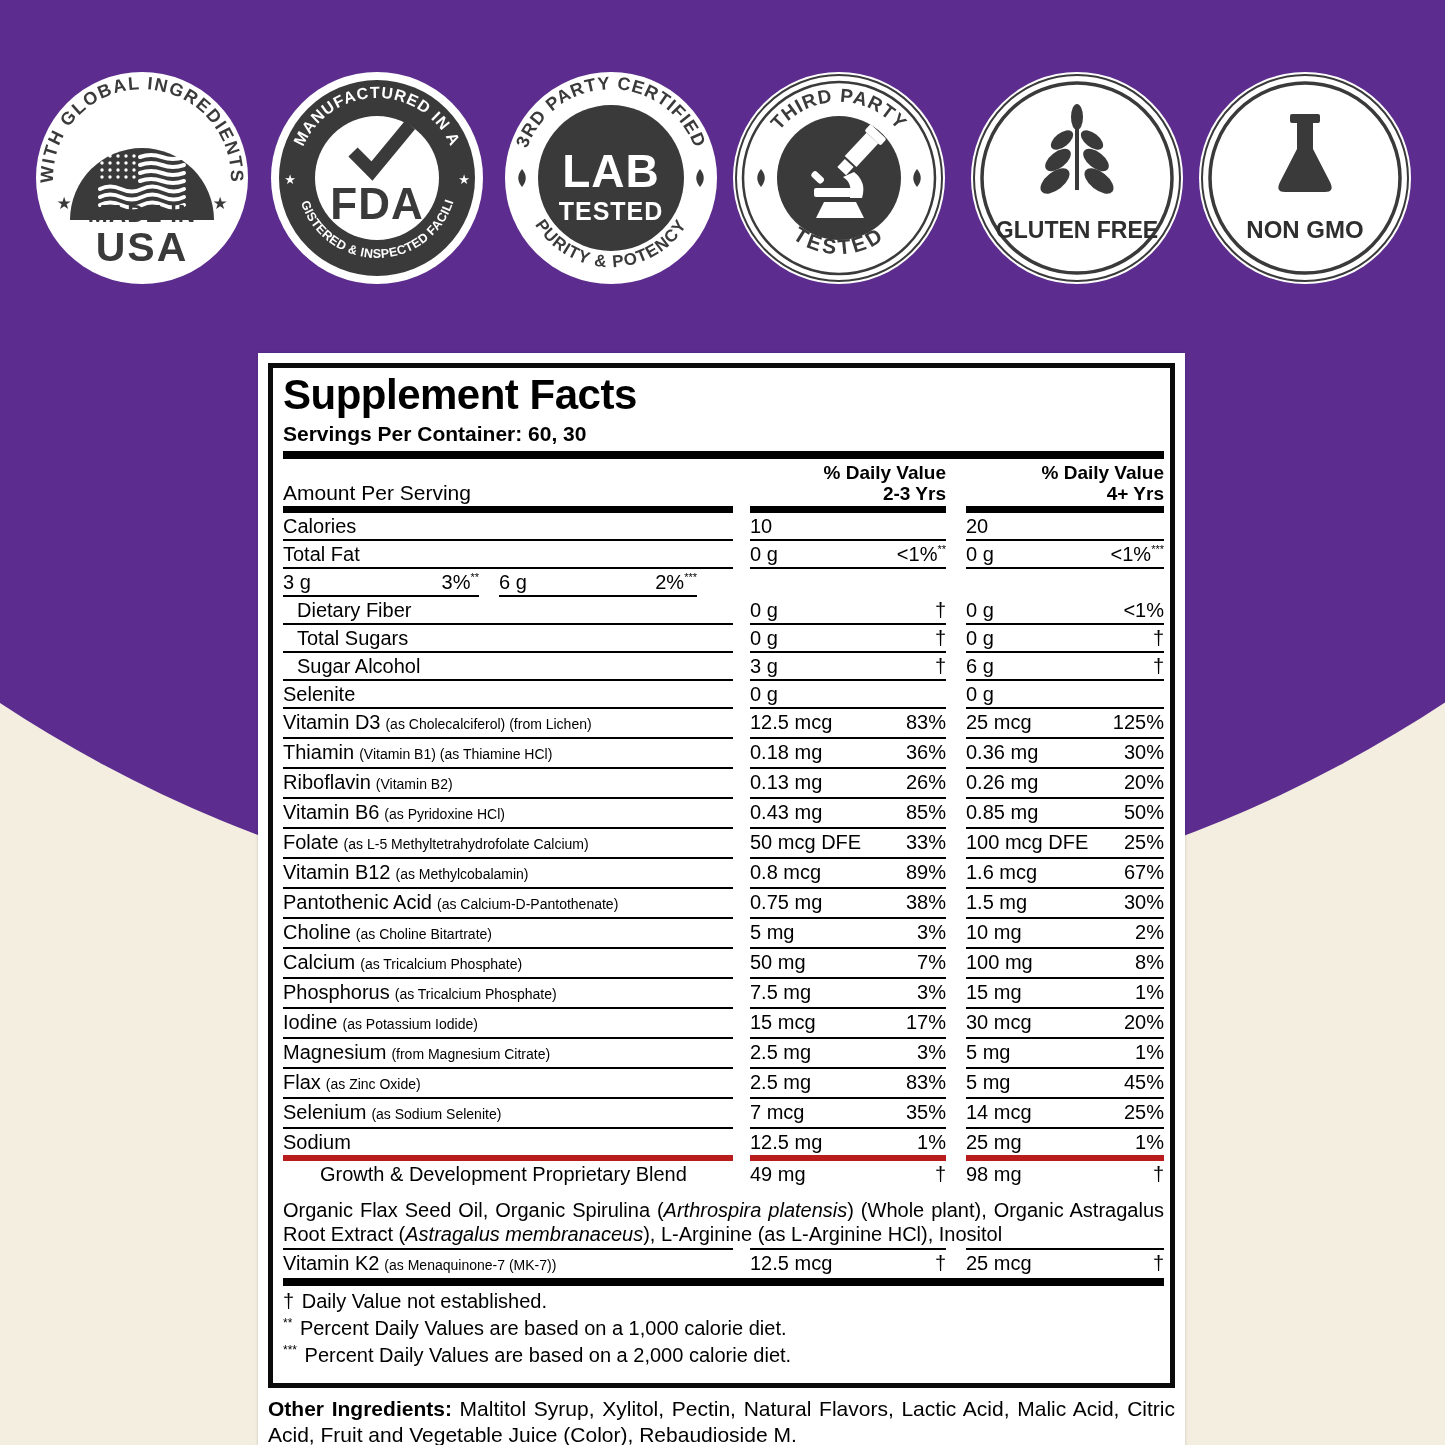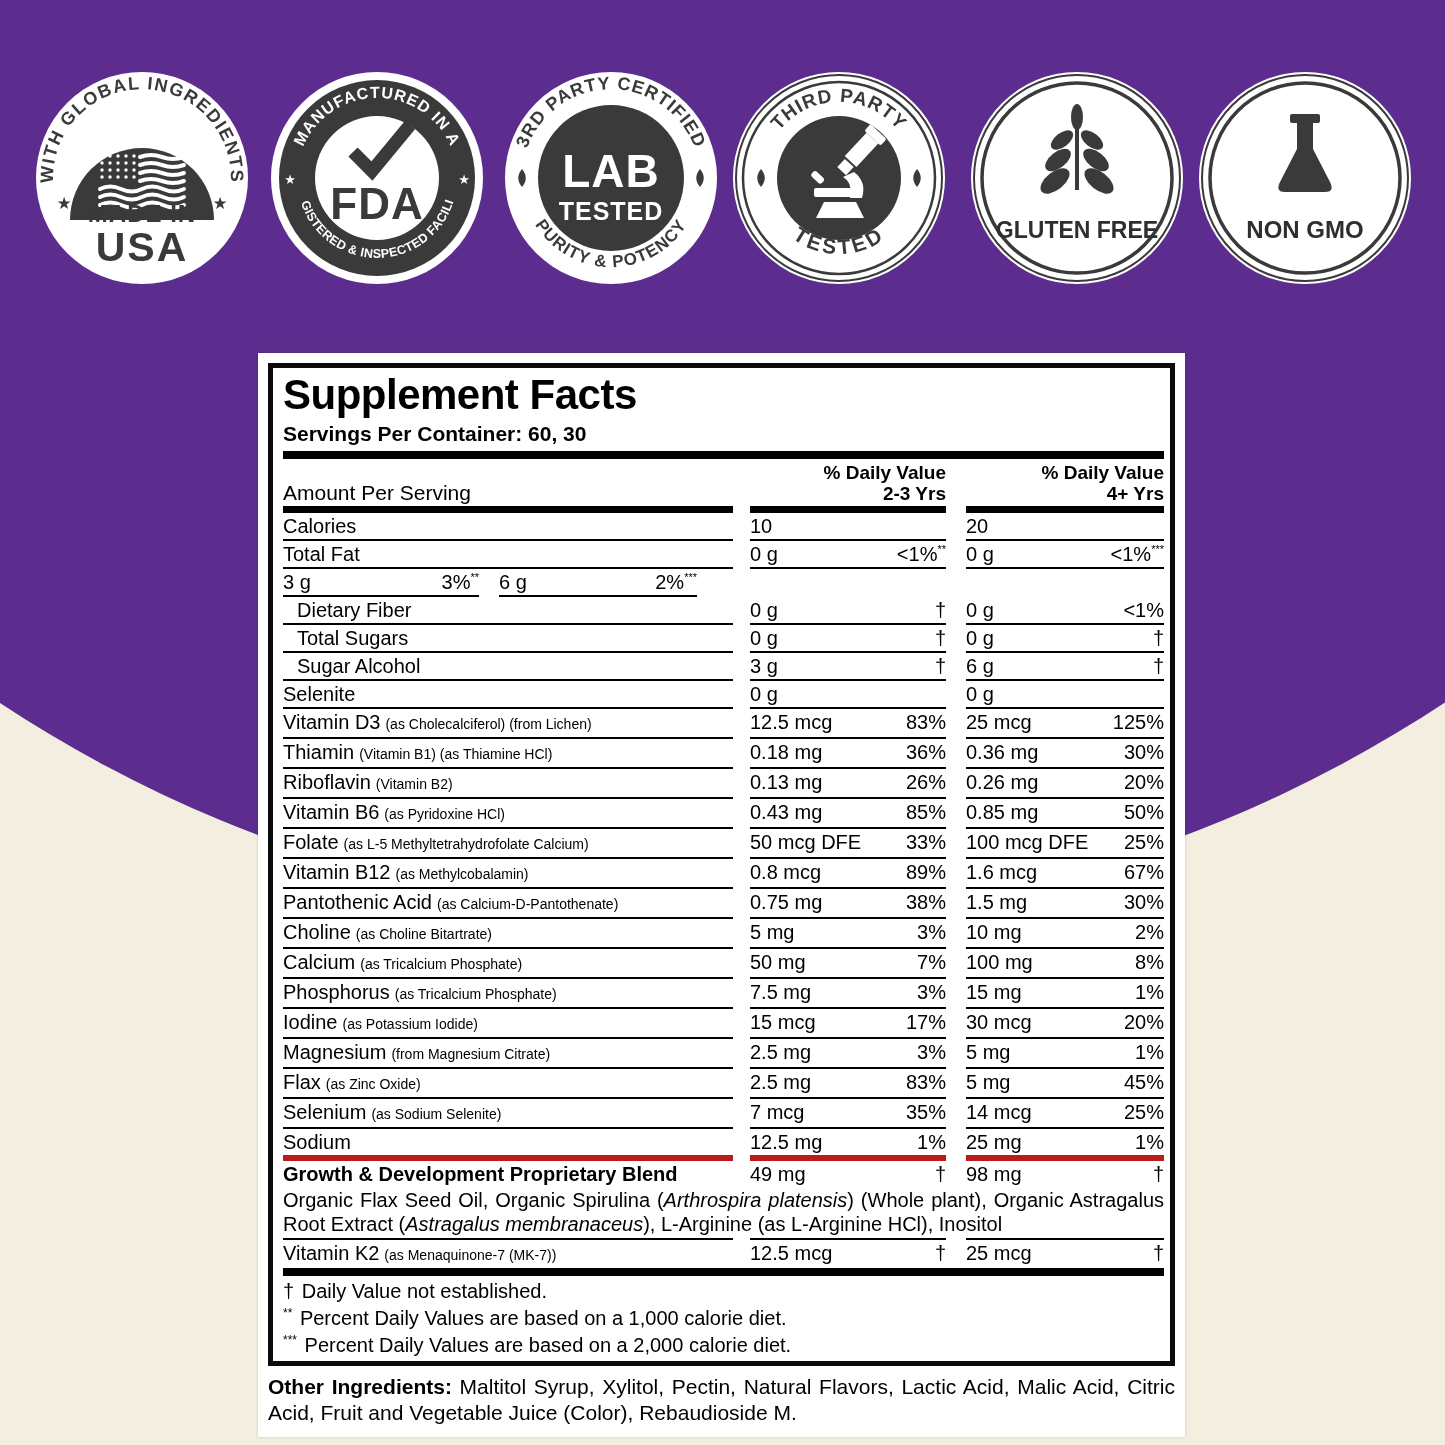--- a/index.html
+++ b/index.html
@@ -15,45 +15,45 @@
     position:absolute;left:-588px;top:-1700px;width:2620px;height:2620px;
     border-radius:50%;
   }
   
   .badge{position:absolute;top:70px;width:216px;height:216px;}
   .b1{left:34px}.b2{left:269px}.b3{left:503px}.b4{left:731px}.b5{left:969px}.b6{left:1197px}
   .badge text{font-family:"Liberation Sans","DejaVu Sans",sans-serif;font-weight:bold;}
   .badge .st{font-family:"DejaVu Sans",sans-serif;}
   
   .card{position:absolute;left:258px;top:353px;width:927px;background:#ffffff;box-shadow:0 0 3px rgba(0,0,0,.18);}
-  .facts{margin:10px 10px 0;border:5px solid #0b0b0b;padding:2px 6px 6px 10px;}
+  .facts{margin:10px 10px 0;border:5px solid #0b0b0b;padding:2px 6px 18px 10px;}
   .facts-title{font-size:42px;font-weight:bold;letter-spacing:-.5px;line-height:45px;margin:2px 0 4px;}
   .sline{font-size:21px;font-weight:bold;line-height:25px;}
   .bar8{height:8px;background:#000;margin-top:5px;}
   .hdr{display:flex;align-items:flex-end;margin-top:3px;}
   .h-name{width:467px;font-size:21px;font-weight:normal;line-height:22px;}
   .h-c2{width:196px;margin-right:20px;text-align:right;font-size:19px;font-weight:bold;line-height:21px;}
   .h-c3{width:198px;text-align:right;font-size:19px;font-weight:bold;line-height:21px;}
   .frow{display:flex;}
   .fcell{border-bottom:2px solid #000;padding:2px 0;font-size:20px;line-height:22px;}
   .fcell.name{width:450px;margin-right:17px;}
   .fcell.c2{width:196px;margin-right:20px;display:flex;justify-content:space-between;align-items:baseline;}
   .fcell.c3{width:198px;display:flex;justify-content:space-between;align-items:baseline;}
   .fcell.name.ind{padding-left:14px;width:436px;}
-  .fcell.name.bld .nm{font-weight:bold;}
+  .fcell.name.bld .nm{font-weight:normal;margin-left:37px;}
   .frow.noline .fcell{border-bottom:none;}
   .frow.thickline .fcell{border-bottom:6px solid #b91c1c;}
   .frow.hbar .fcell{border-bottom:7px solid #000;padding:0;height:0;line-height:0;margin-top:2px;}
   .frow.sep .fcell{padding:0;height:0;line-height:0;}
   .nm{font-size:20px;}
   .dt{font-size:14px;margin-left:5px;}
   .amt{font-size:20px;}
   .dvv{font-size:20px;text-align:right;}
   .dvv sup{font-size:11px;line-height:0;}
-  .blend-desc{font-size:20px;line-height:24px;text-align:justify;padding:1px 0 2px;}
+  .blend-desc{font-size:20px;line-height:24px;text-align:justify;padding:1px 0 2px;margin-top:10px;}
   .blend-desc .it{font-style:italic;}
   .footnotes{margin-top:4px;font-size:20px;line-height:22px;}
   .fsup{font-size:12px;vertical-align:super;margin-right:2px;}
   .fsup.base{font-size:20px;vertical-align:baseline;}
   .other{padding:8px 10px 11px;font-size:21px;line-height:26px;text-align:justify;}
   .other .lbl{font-weight:bold;}
 </style>
 </head>
 <body style="background: rgb(244, 238, 225);">
 

